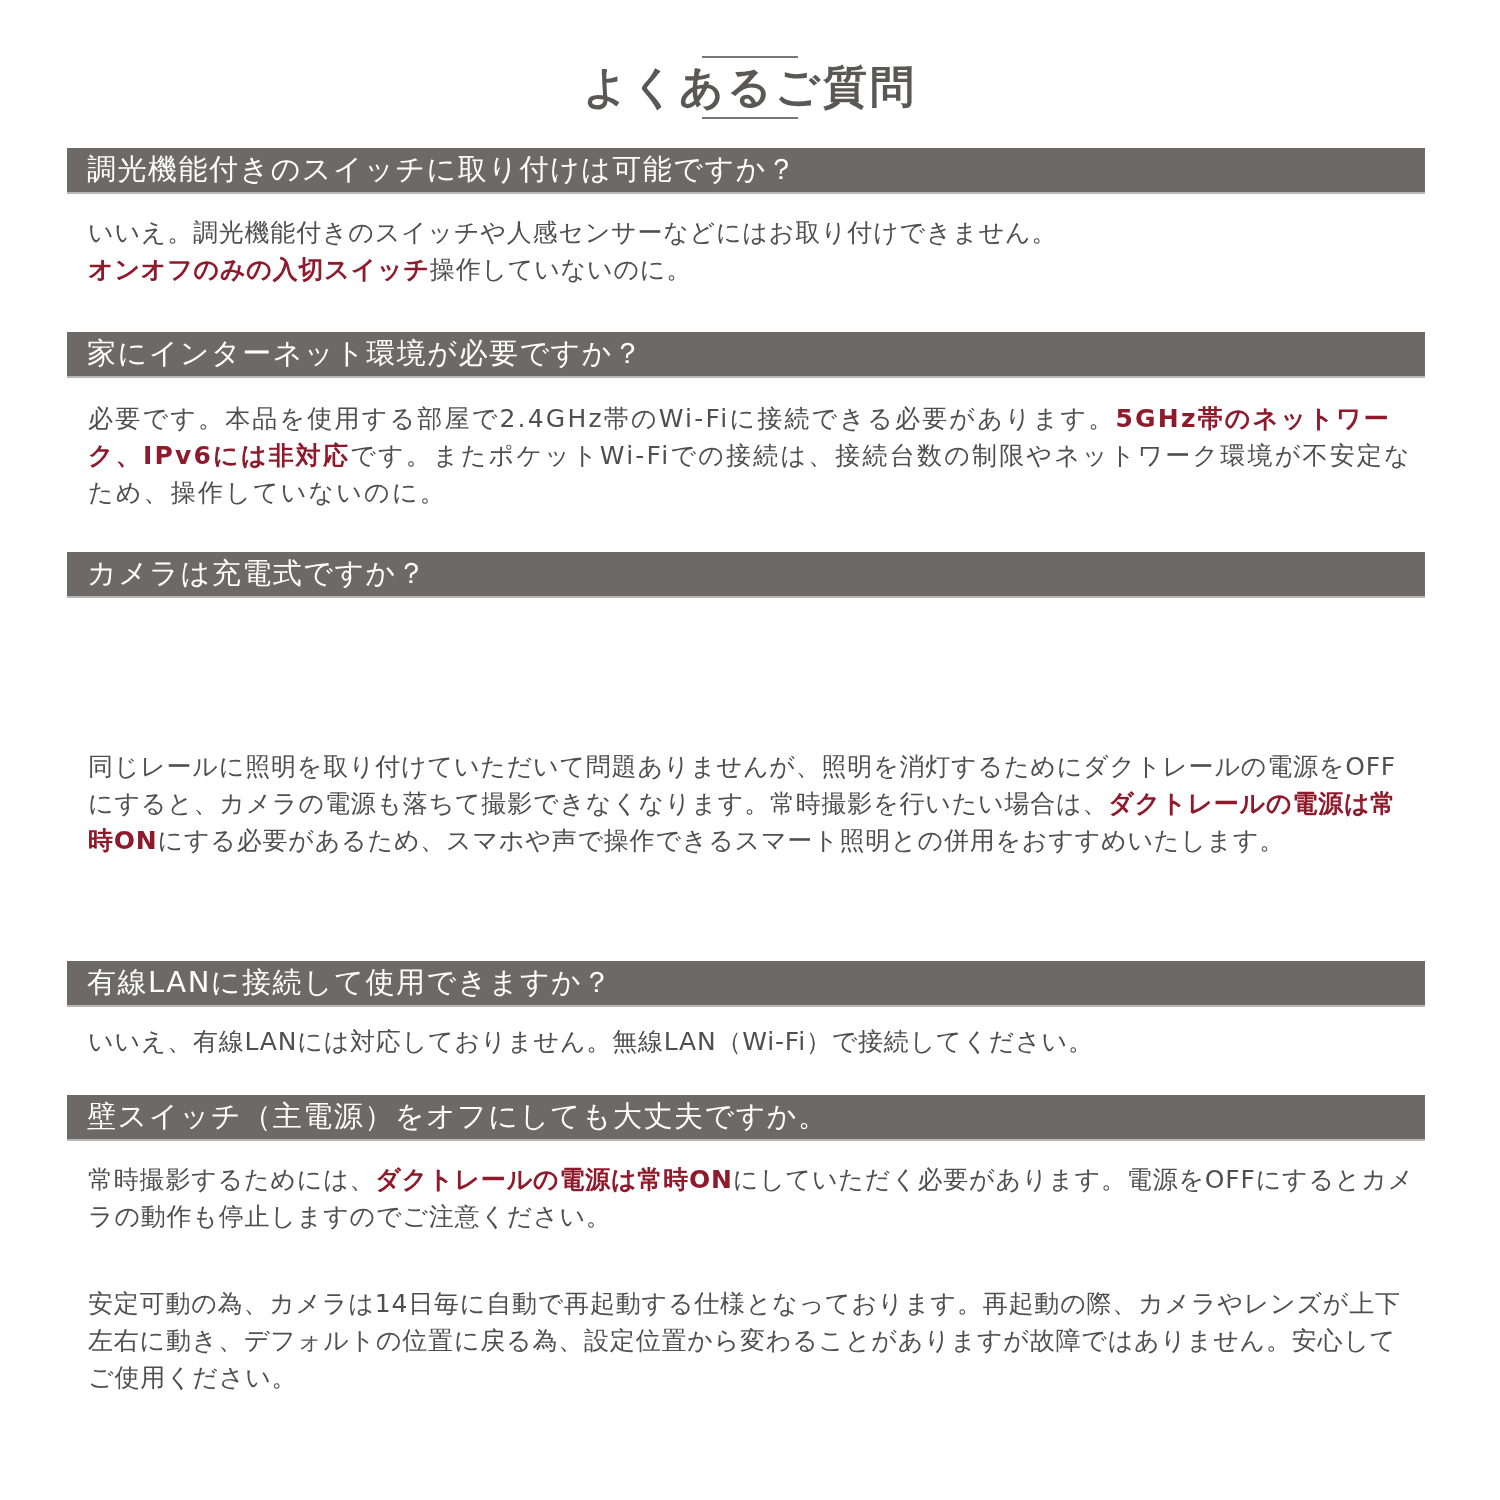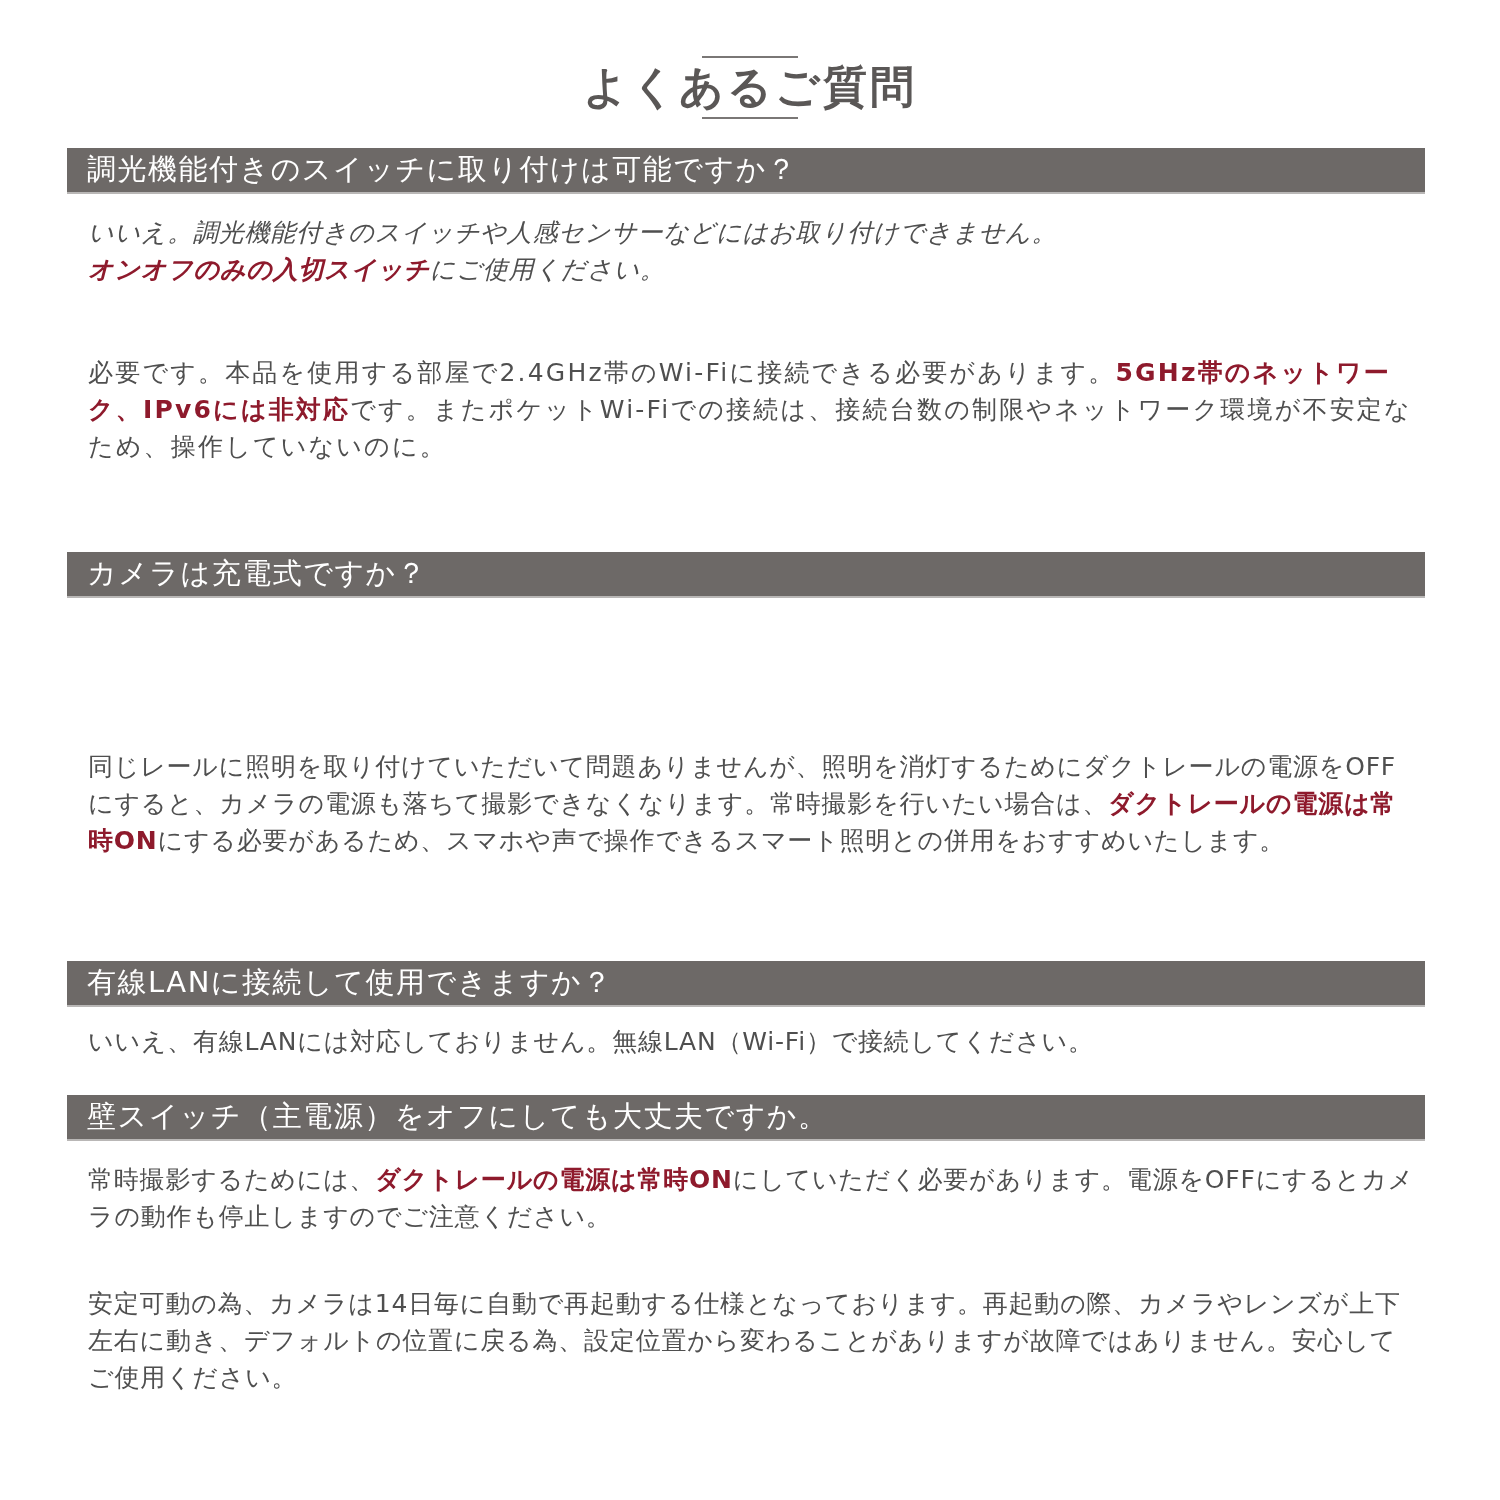--- a/index.html
+++ b/index.html
@@ -34,27 +34,28 @@
 <body>
 
 <div class="title-wrap">
   <div class="title-line"></div>
   <div class="title-text">よくあるご質問</div>
   <div class="title-line"></div>
 </div>
 
 <div class="faq" style="top:148px;">
   <div class="q-bar">調光機能付きのスイッチに取り付けは可能ですか？</div>
-  <div class="answer" style="font-style:italic;">
+  <div class="answer" style="">
     <div>いいえ。調光機能付きのスイッチや人感センサーなどにはお取り付けできません。</div>
-    <div><span class="hl">オンオフのみの入切スイッチ</span><span>にご使用ください。</span></div>
+    <div><span class="hl">オンオフのみの入切スイッチ</span><span>操作していないのに。</span></div>
   </div>
 </div>
 
 <div class="faq" style="top:332px;">
+  <div class="q-bar">家にインターネット環境が必要ですか？</div>
   <div class="answer" style="padding-top:22px; letter-spacing:2.2px;"><span>必要です。本品を使用する部屋で2.4GHz帯のWi-Fiに接続できる必要があります。</span><span class="hl">5GHz帯のネットワーク、IPv6には非対応</span><span>です。またポケットWi-Fiでの接続は、接続台数の制限やネットワーク環境が不安定なため、操作していないのに。</span></div>
 </div>
 
 <div class="faq" style="top:552px;">
   <div class="q-bar">カメラは充電式ですか？</div>
 </div>
 
 <div class="faq" style="top:732px;">
   <div class="answer" style="padding-top:16px;"><span>同じレールに照明を取り付けていただいて問題ありませんが、照明を消灯するためにダクトレールの電源をOFFにすると、カメラの電源も落ちて撮影できなくなります。常時撮影を行いたい場合は、</span><span class="hl">ダクトレールの電源は常時ON</span><span>にする必要があるため、スマホや声で操作できるスマート照明との併用をおすすめいたします。</span></div>
 </div>

